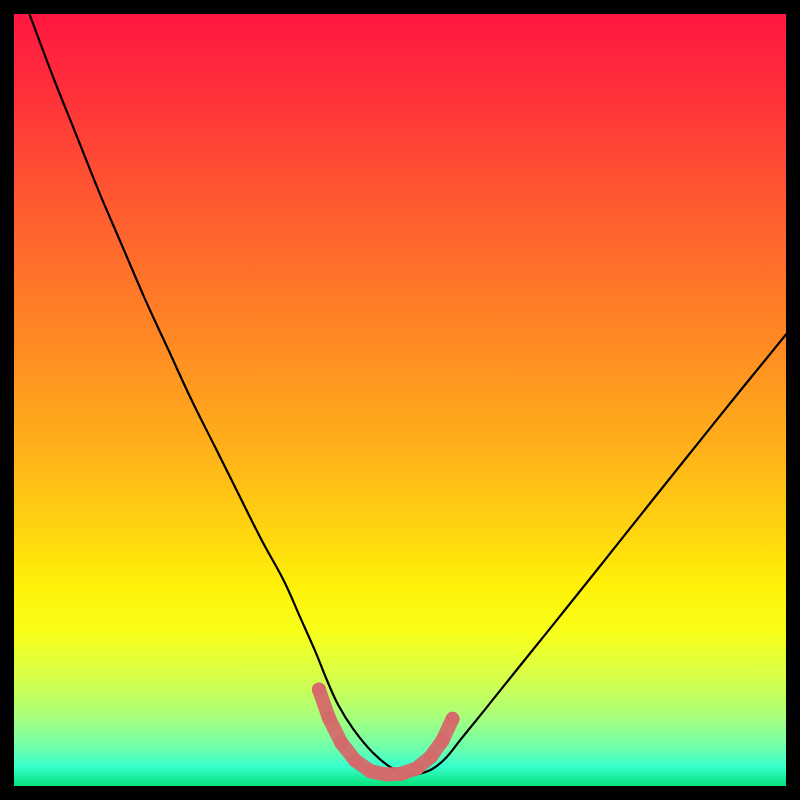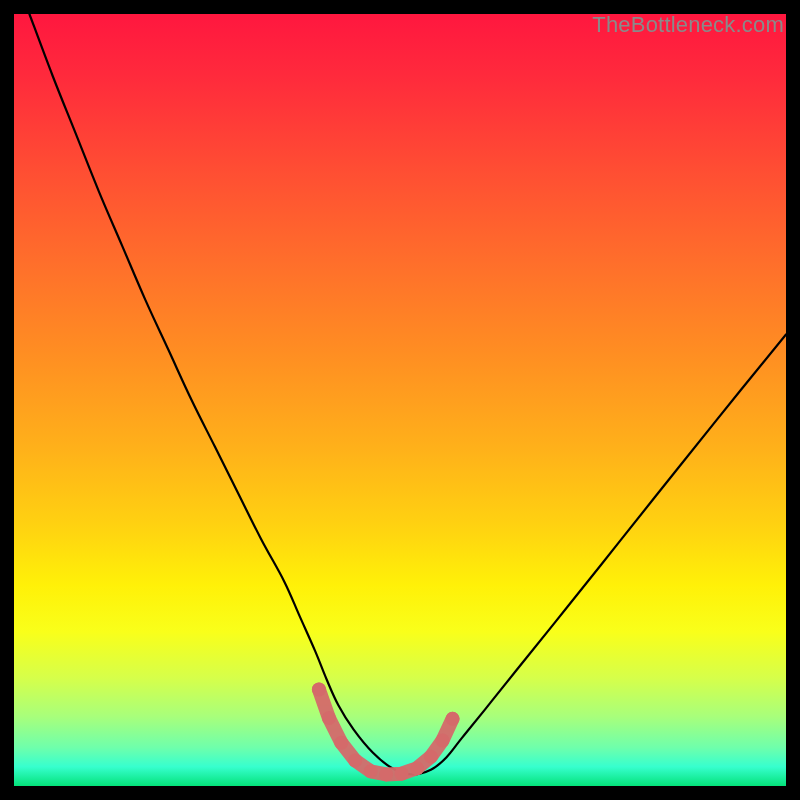--- a/index.html
+++ b/index.html
@@ -73,14 +73,13 @@
         <circle cx="341.224" cy="746.524" r="7" fill="#d46a6a"></circle>
         <circle cx="356.66400000000004" cy="757.332" r="7" fill="#d46a6a"></circle>
         <circle cx="372.10400000000004" cy="760.42" r="7" fill="#d46a6a"></circle>
         <circle cx="387.544" cy="759.648" r="7" fill="#d46a6a"></circle>
         <circle cx="402.98400000000004" cy="754.244" r="7" fill="#d46a6a"></circle>
         <circle cx="416.88000000000005" cy="742.664" r="7" fill="#d46a6a"></circle>
         <circle cx="428.46000000000004" cy="726.452" r="7" fill="#d46a6a"></circle>
         <circle cx="438.496" cy="704.836" r="7" fill="#d46a6a"></circle>
       </g>
   </svg>
-  <div class="watermark">TheBottleneck.com</div>
 </div>
 
 </body></html>

